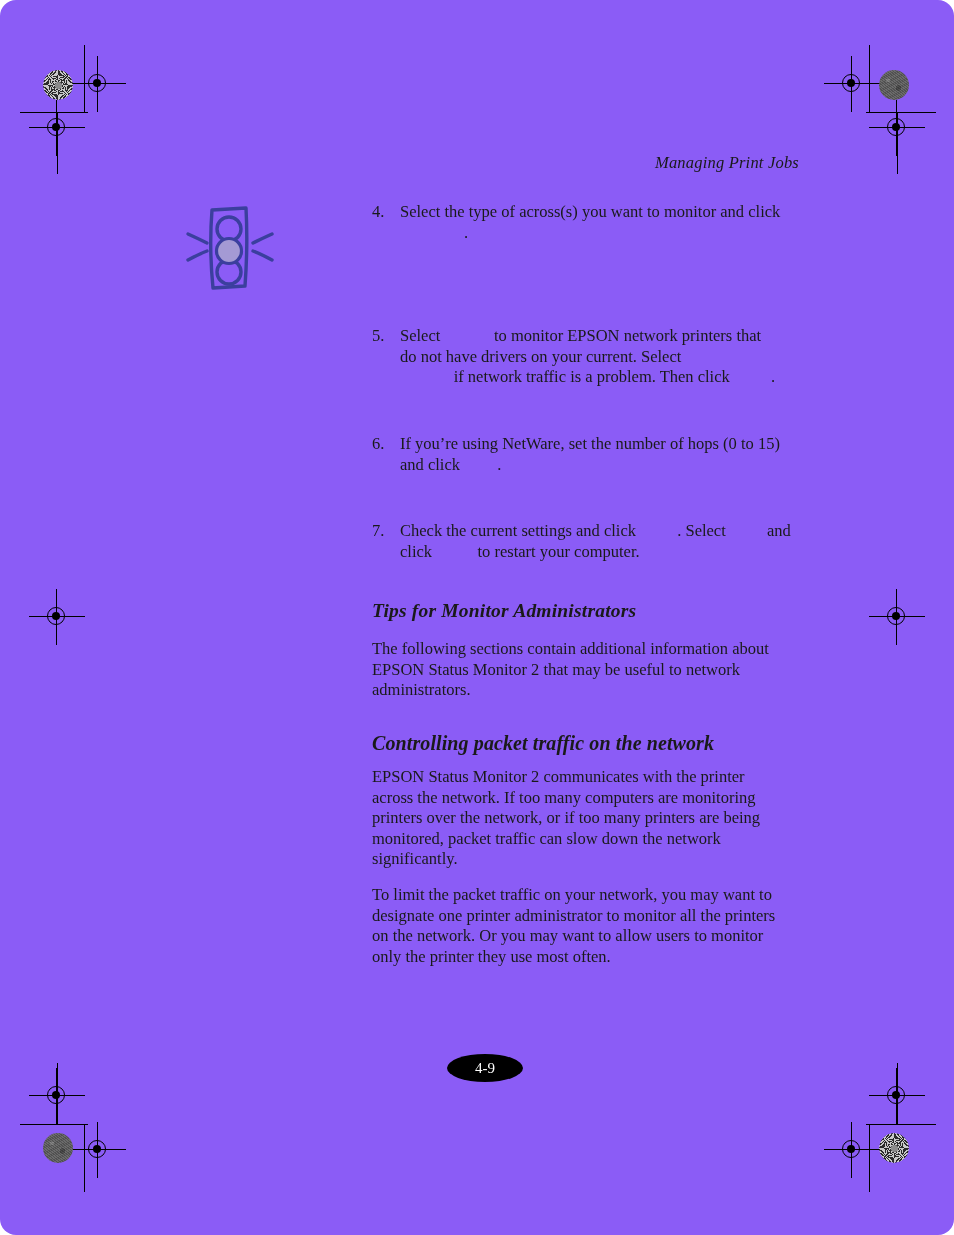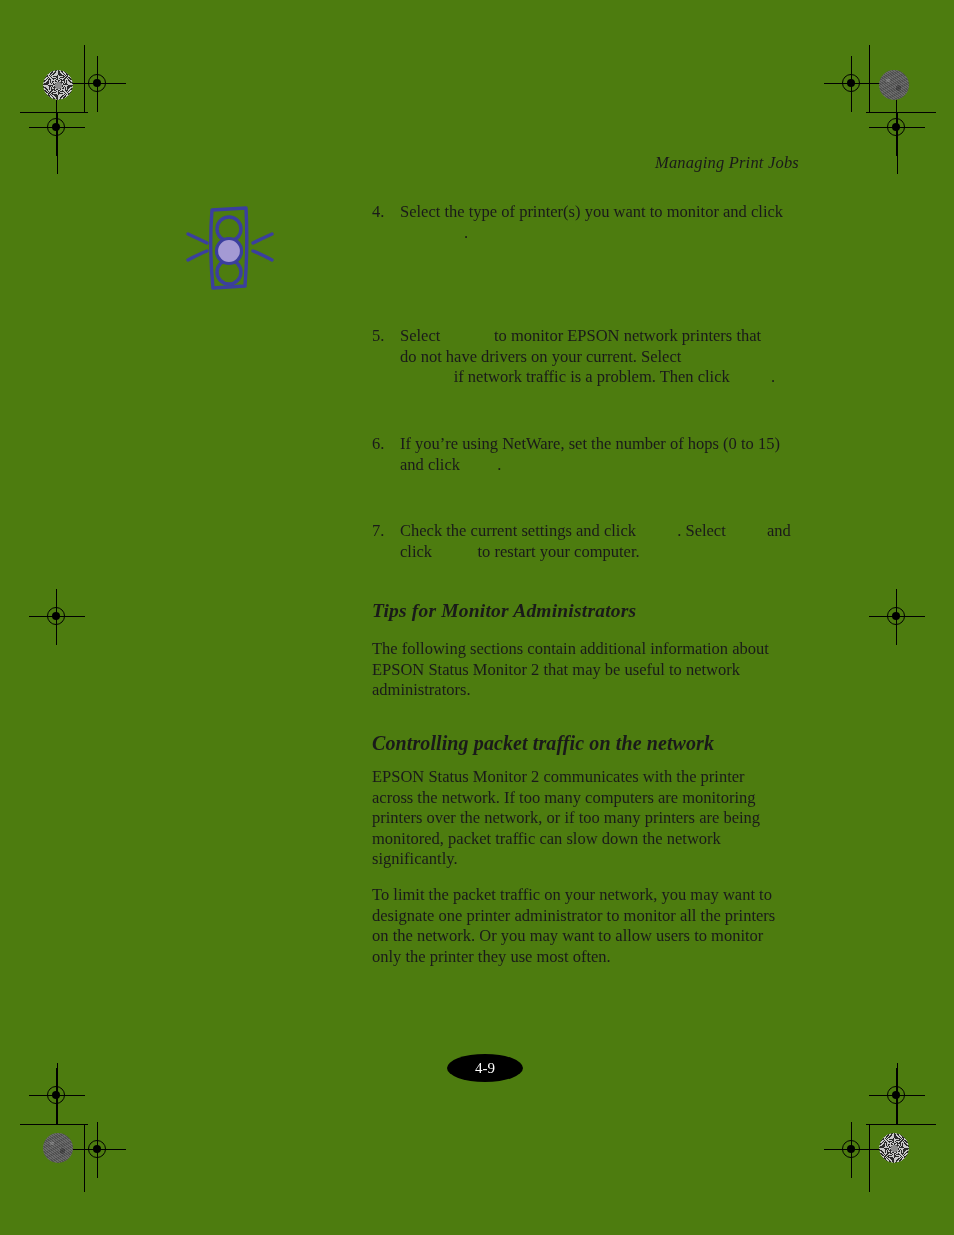--- a/index.html
+++ b/index.html
@@ -9,22 +9,23 @@
     background: #ffffff;
   }
   body {
     font-family: "Liberation Serif", "DejaVu Serif", serif;
     color: #1a1a1a;
   }
   #page {
     position: relative;
     width: 954px;
     height: 1235px;
-    background: #4d7c0f;
+    background: #8b5cf6;
     overflow: hidden;
+    border-radius: 16px;
   }
 
   
   .trim-line {
     position: absolute;
     background: #000000;
   }
   .trim-h { height: 1px; }
   .trim-v { width: 1px; }
 
@@ -285,21 +286,21 @@
         <path d="M94 64 Q83 58 75 55"></path>
       </g>
       <circle cx="51" cy="55" r="12.5" fill="#a49ad4" stroke="#3b3f9e" stroke-width="3.2"></circle>
     </svg>
   </div>
 
   <div class="col">
 
     <div class="step" style="position:absolute; top:202px;">
       <span class="num">4.</span>
-      <span class="ln">Select the type of printer(s) you want to monitor and click</span>
+      <span class="ln">Select the type of across(s) you want to monitor and click</span>
       <span class="ln" style="padding-left:64px;"><span>.</span></span>
     </div>
 
     <div class="step" style="position:absolute; top:326px;">
       <span class="num">5.</span>
       <span class="ln" style="white-space:pre;">Select             to monitor EPSON network printers that</span>
       <span class="ln">do not have drivers on your current. Select</span>
       <span class="ln" style="white-space:pre;">             if network traffic is a problem. Then click          .</span>
     </div>
 

